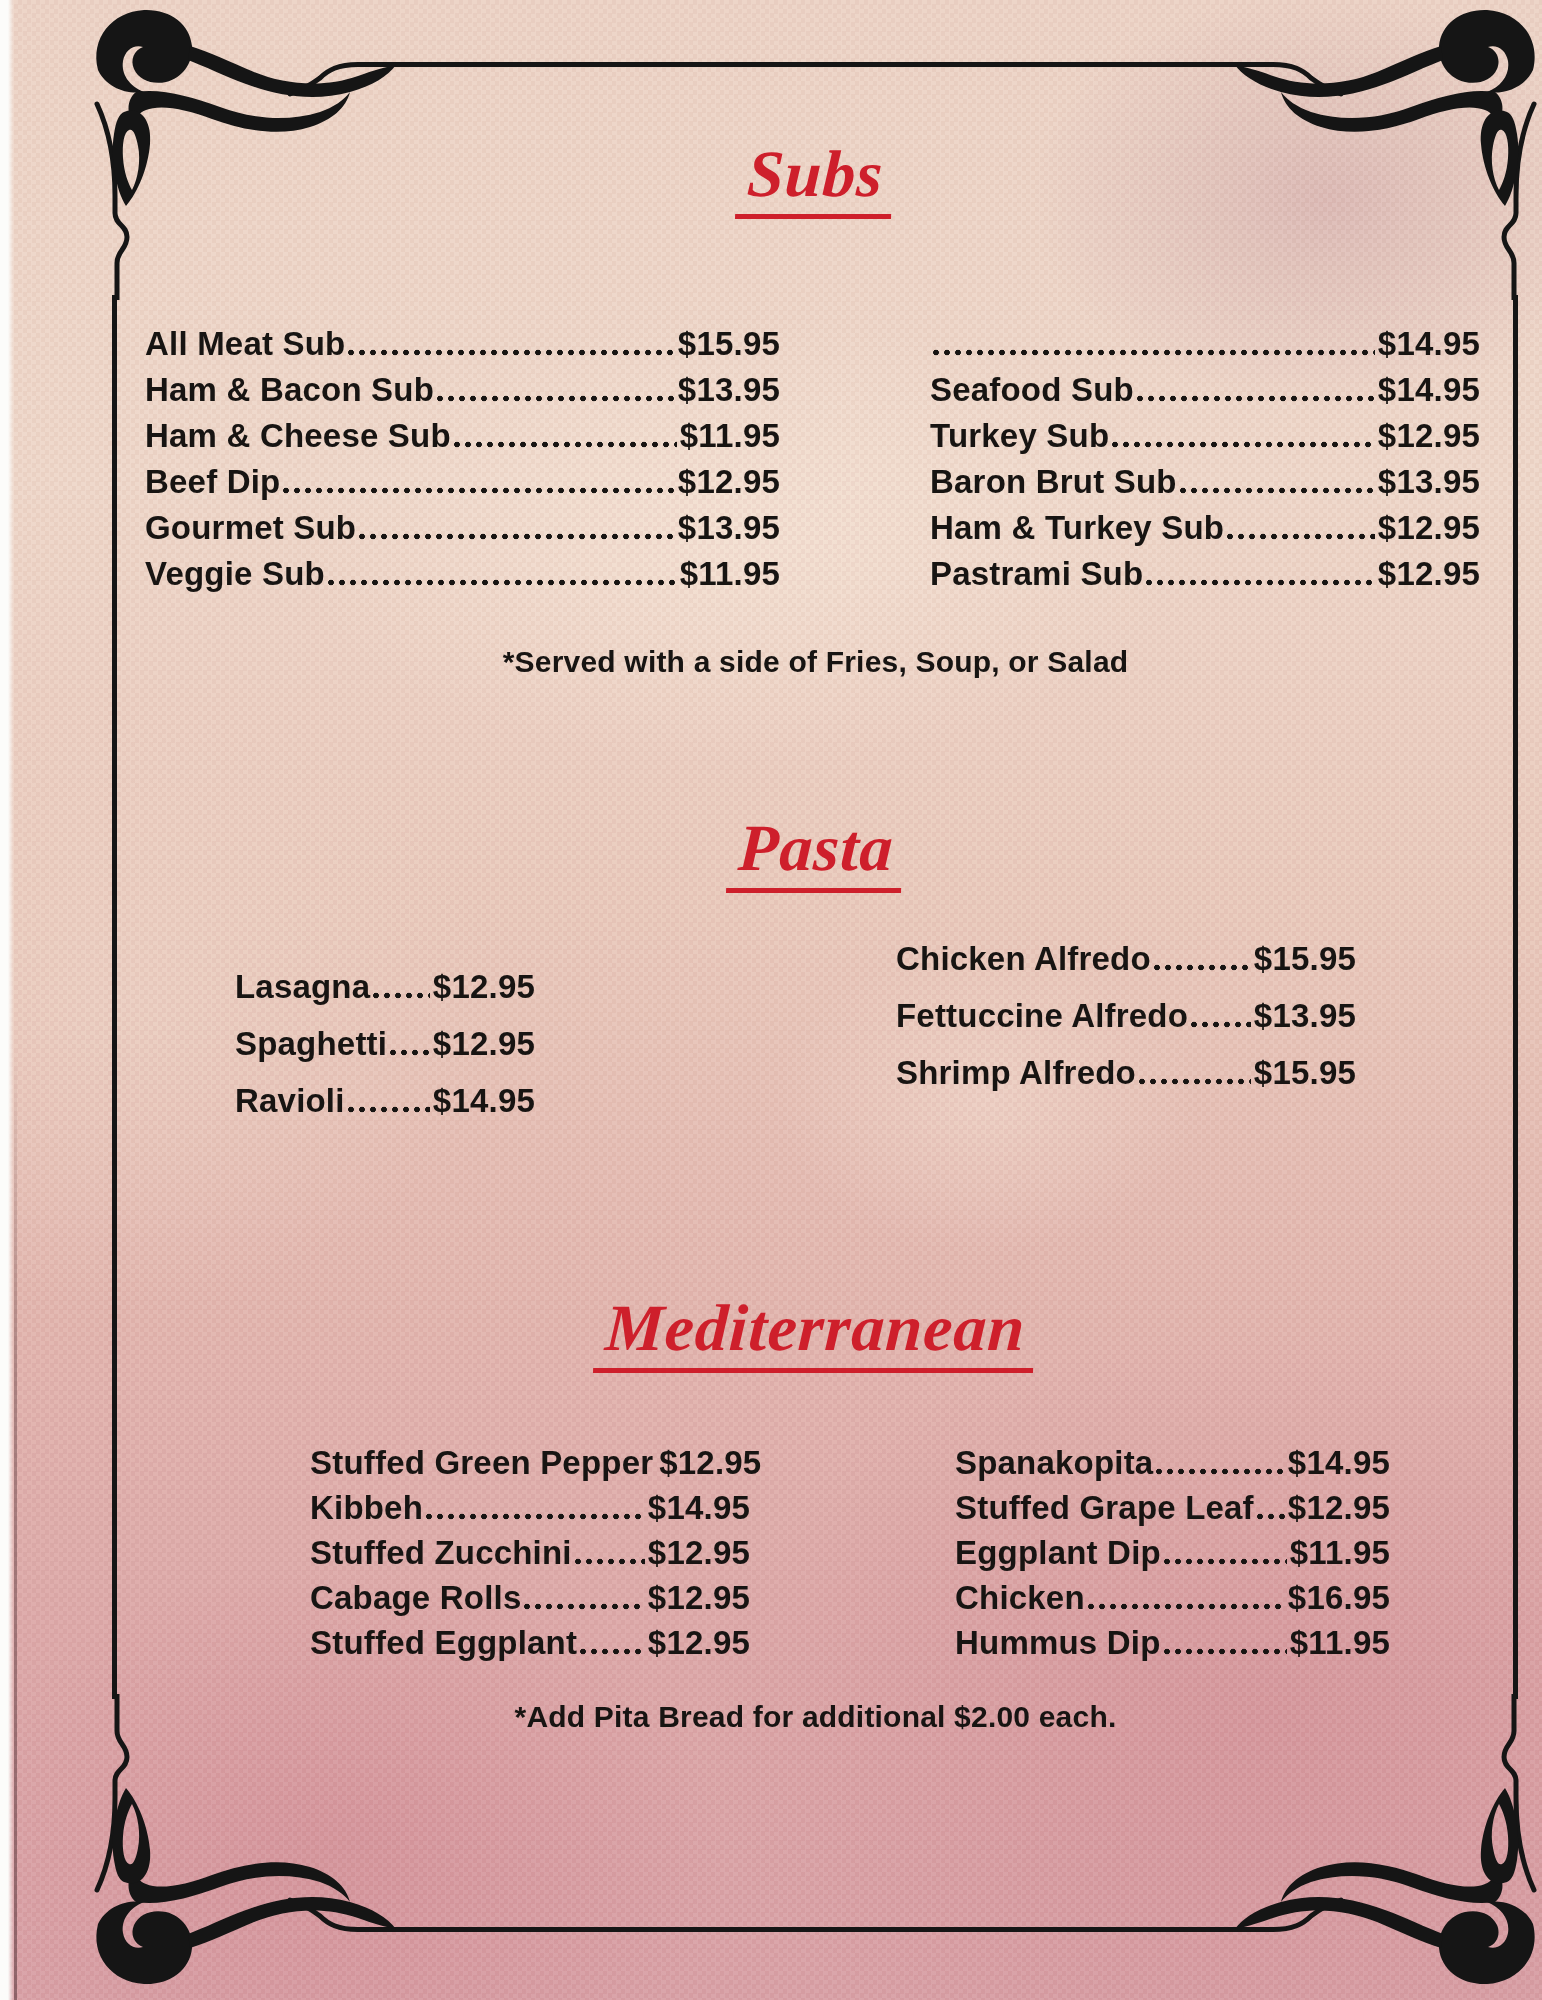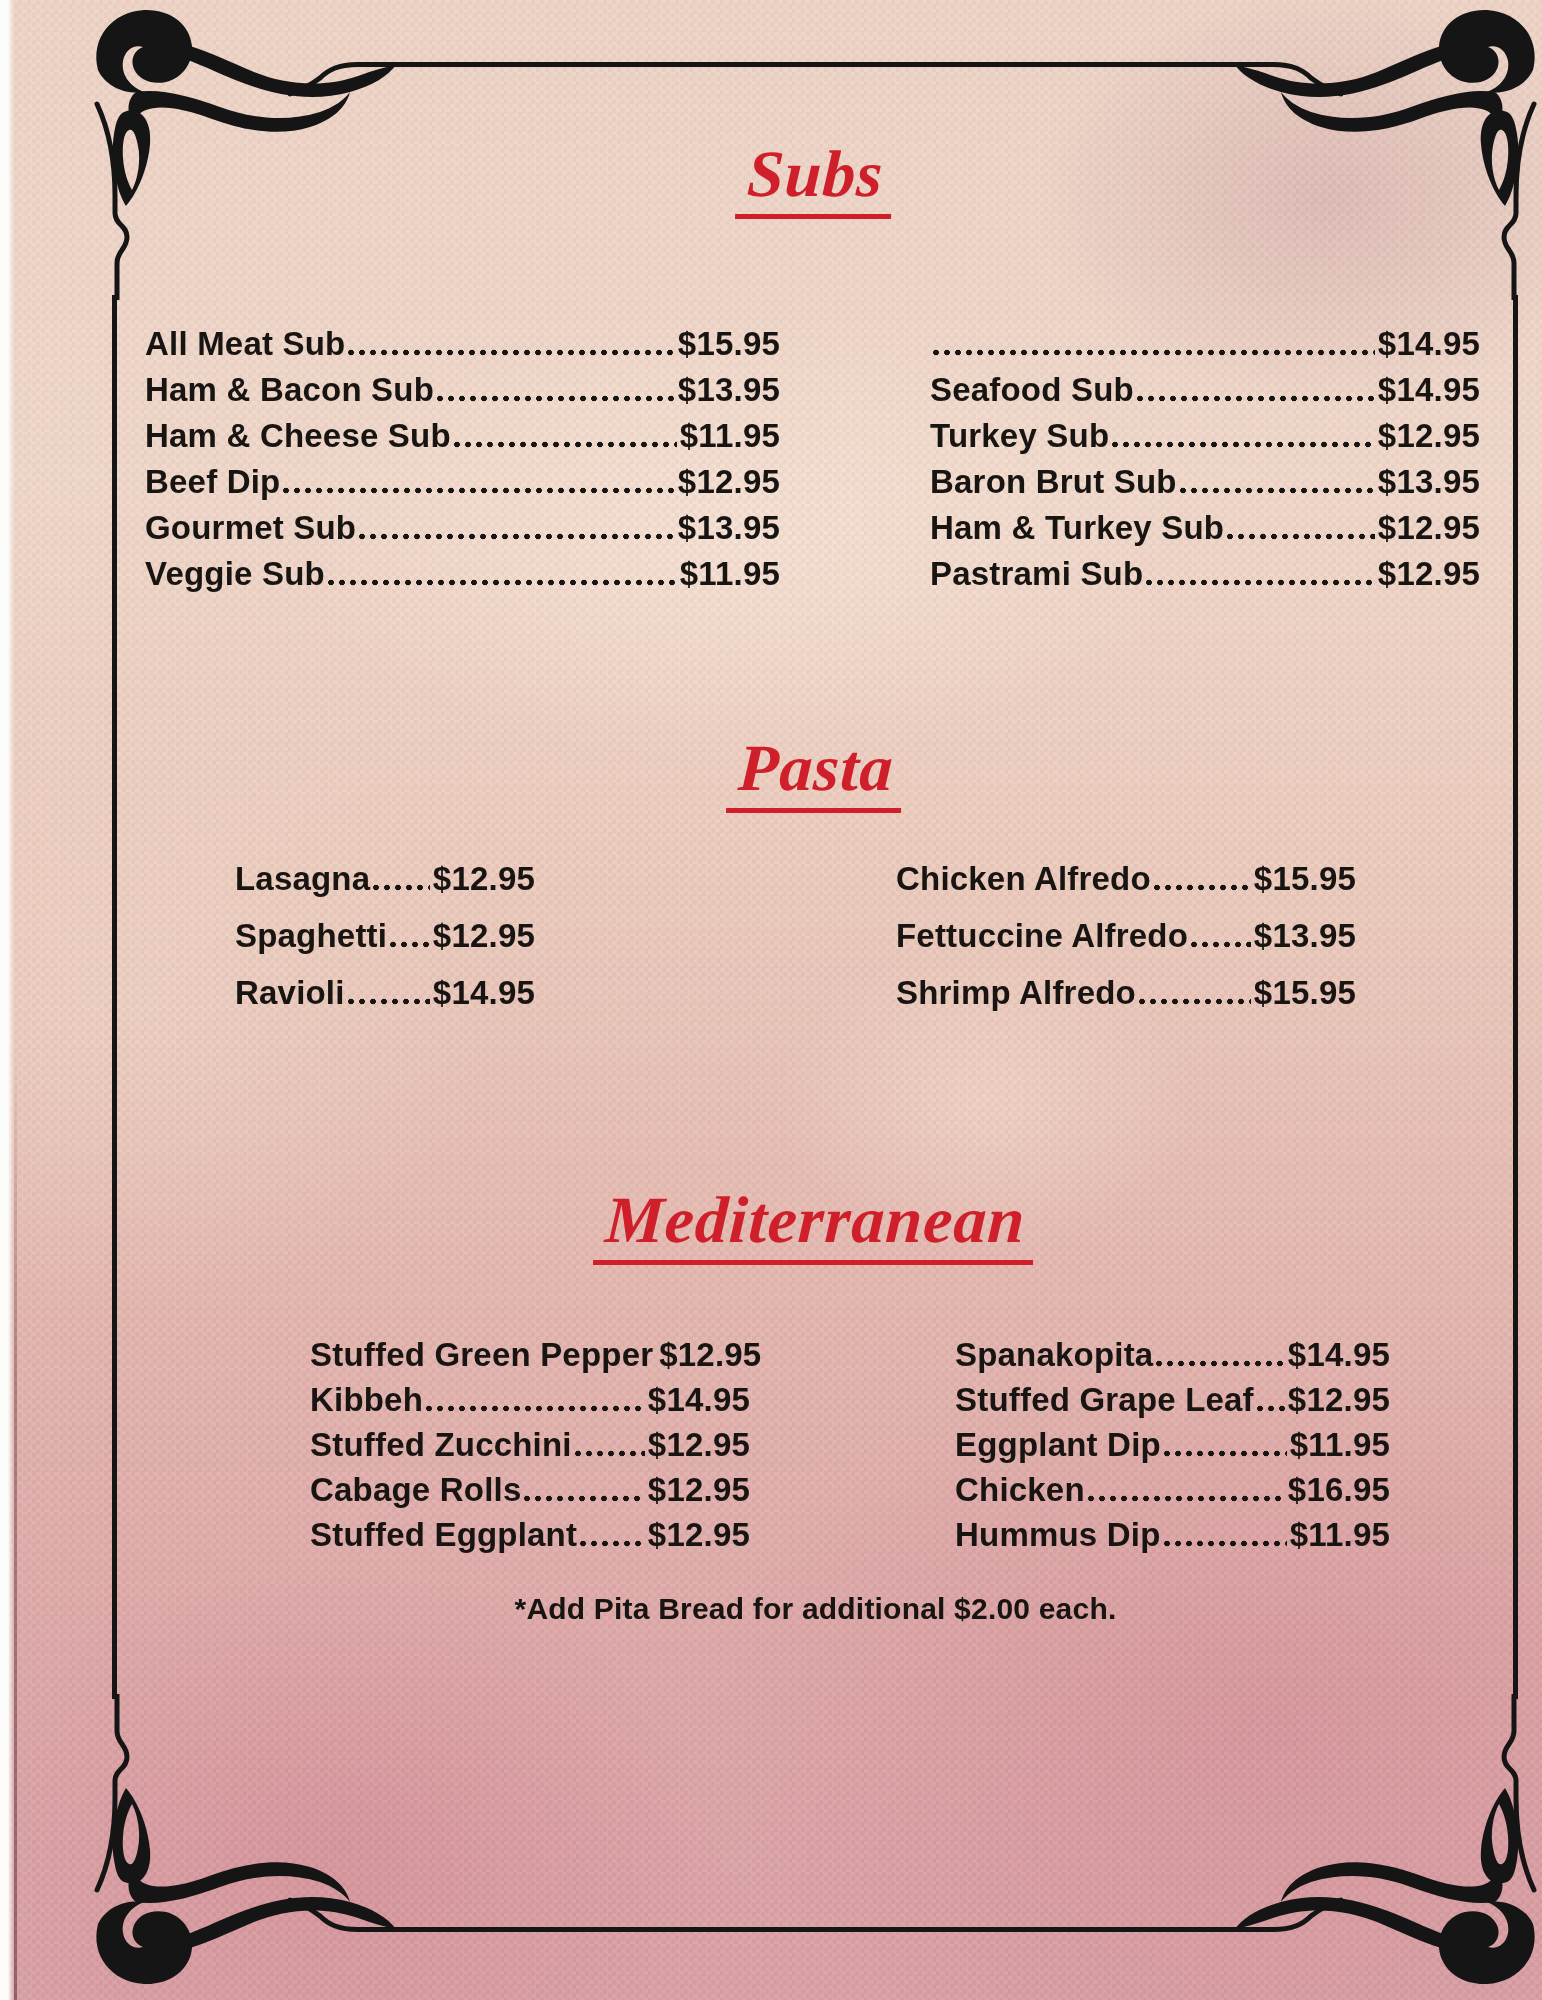--- a/index.html
+++ b/index.html
@@ -103,21 +103,21 @@
   .sec-subs .sec-title-wrap{margin-top:73px;}
   .sec-subs .cols{margin-top:105px;padding:0 36px 0 30px;}
   .sec-subs .col-left{width:635px;}
   .sec-subs .col-right{width:550px;}
   .sec-subs .row{margin-bottom:7px;}
   .sec-subs .note{margin-top:44px;}
 
   
   .sec-pasta .sec-title-wrap{margin-top:134px;}
   .sec-pasta .cols{margin-top:45px;padding:0 160px 0 120px;}
-  .sec-pasta .col-left{width:300px;}
+  .sec-pasta .col-left{width:300px;margin-top:28px;}
   .sec-pasta .col-right{width:460px;}
   .sec-pasta .row{margin-bottom:18px;}
   .sec-pasta .note{margin-top:69px;}
 
   
   .sec-med .sec-title-wrap{margin-top:156px;}
   .sec-med .cols{margin-top:70px;padding:0 126px 0 195px;gap:35px;}
   .sec-med .col-left{width:440px;}
   .sec-med .col-right{width:435px;}
   .sec-med .row{margin-bottom:6px;}
@@ -241,20 +241,21 @@
               <span class="leader"></span>
               <span class="pr">$12.95</span>
             </li>
             <li class="row">
               <span class="nm">Pastrami Sub</span>
               <span class="leader"></span>
               <span class="pr">$12.95</span>
             </li>
           </ul>
       </div>
+      <p class="note">*Served with a side of Fries, Soup, or Salad</p>
     </section>
 
     <section class="sec sec-pasta">
       <div class="sec-title-wrap">
         <h2 class="sec-title">Pasta</h2>
       </div>
       <div class="cols">
         <ul class="col col-left">
             <li class="row">
               <span class="nm">Lasagna</span>

